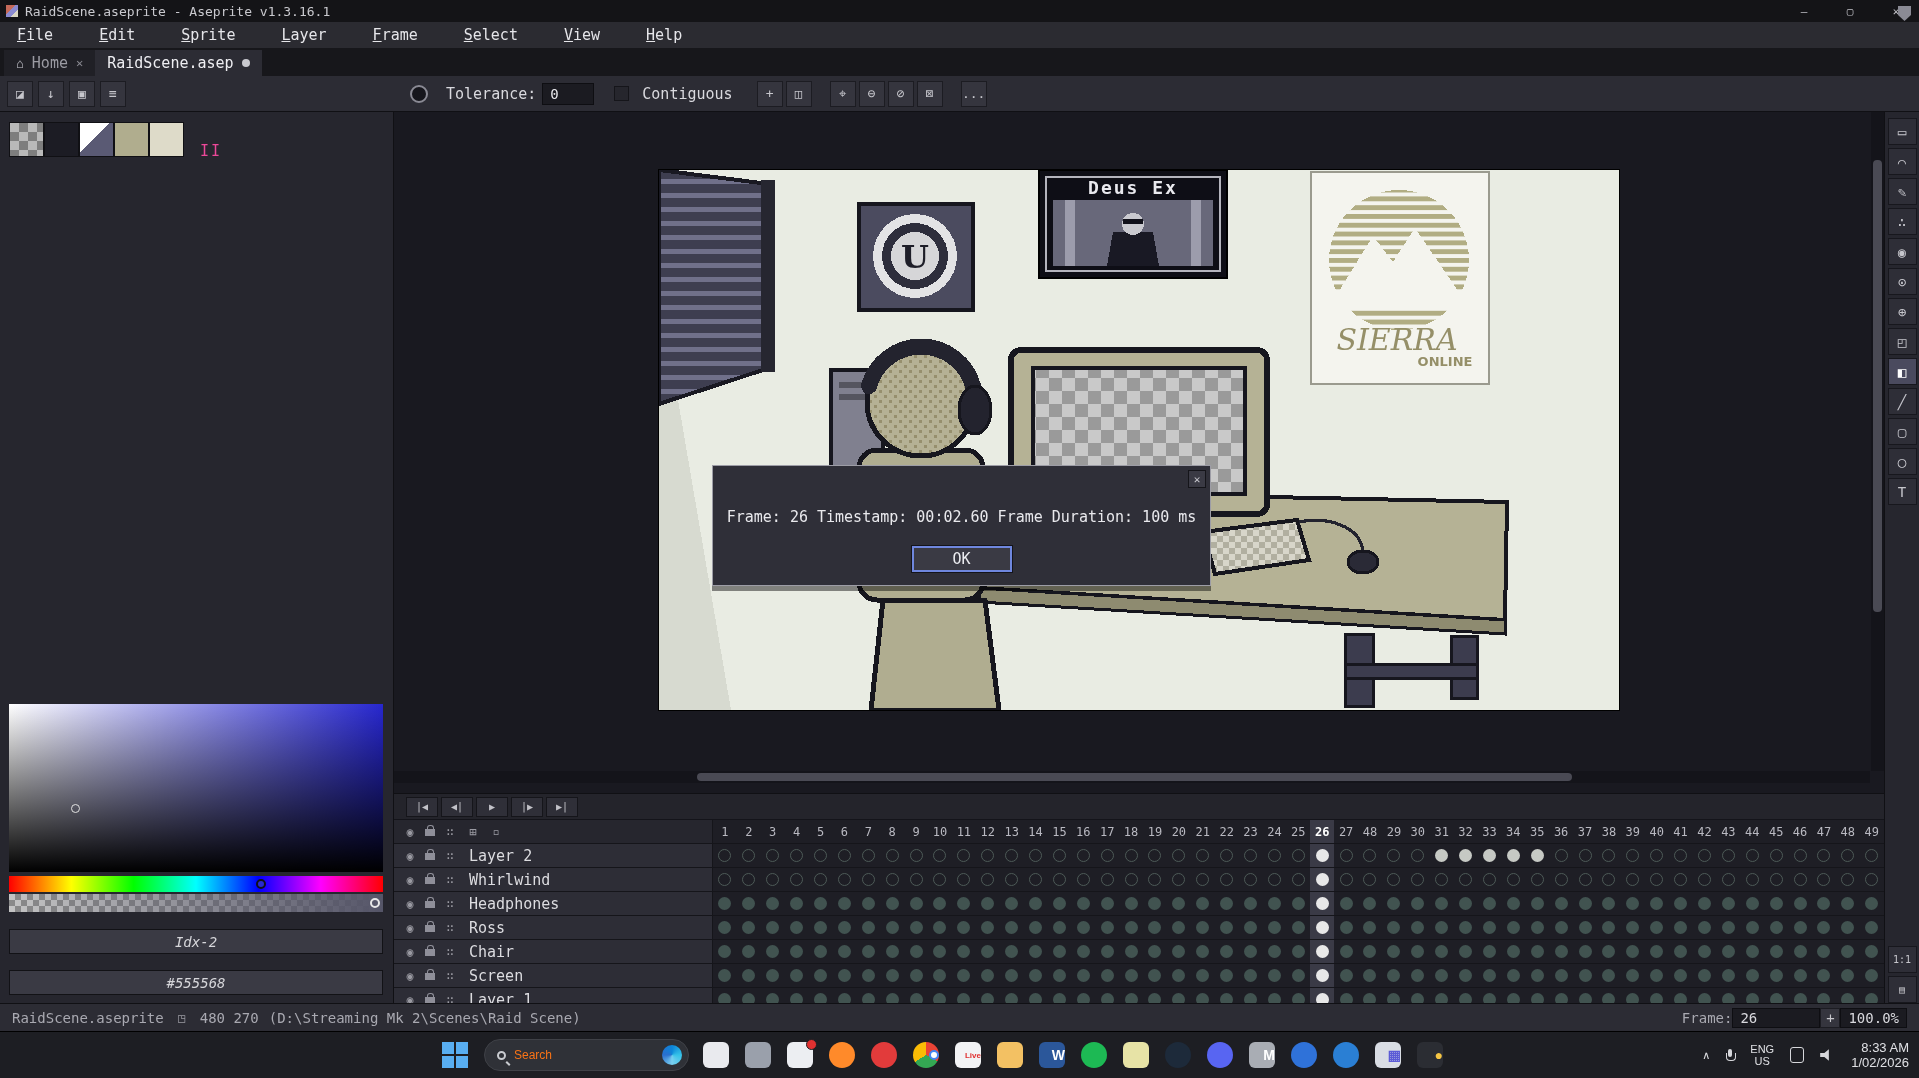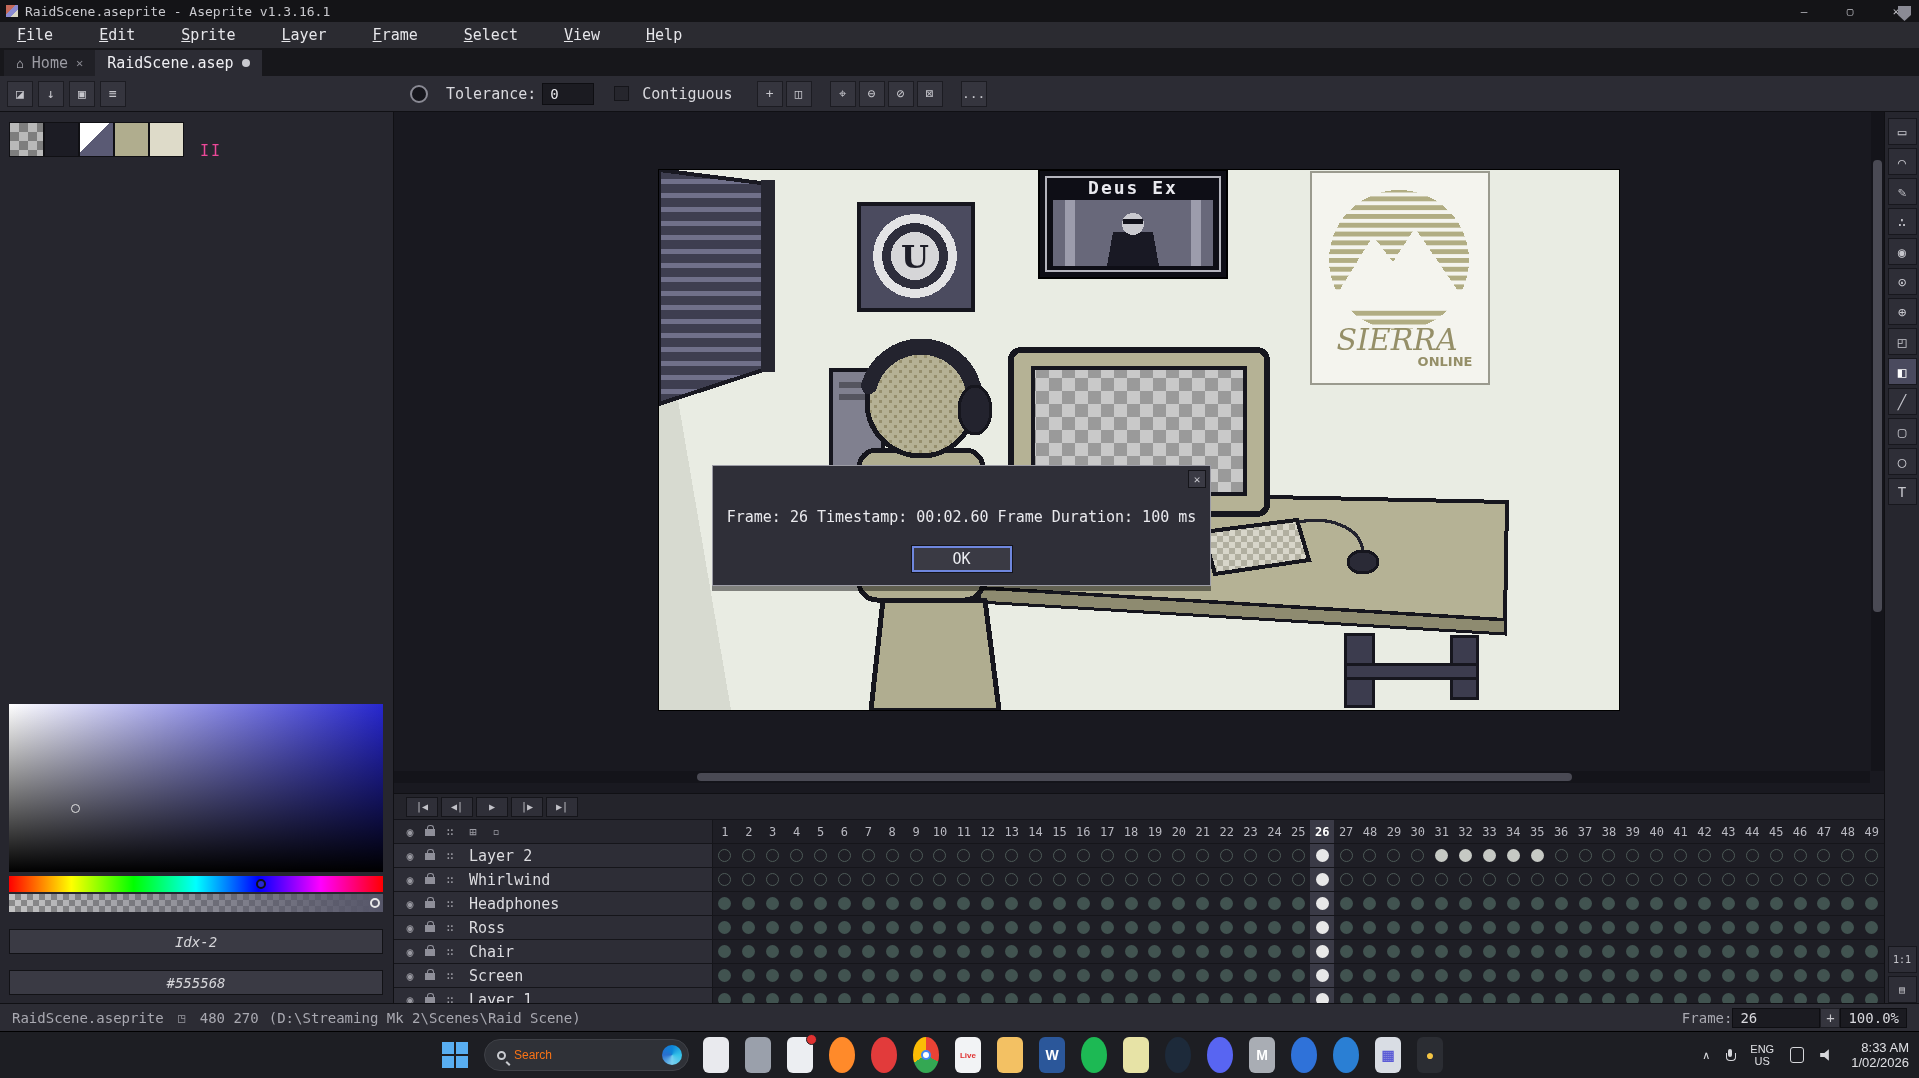--- a/index.html
+++ b/index.html
@@ -107,21 +107,21 @@
 .taskbar{position:absolute;left:0;top:1031px;right:0;height:47px;background:#1d1e23;border-top:1px solid #000;font-family:"Liberation Sans",sans-serif;}
 .tb-center{position:absolute;left:440px;top:0;height:100%;display:flex;align-items:center;gap:14px;}
 .start{width:30px;height:30px;display:grid;grid-template-columns:12px 12px;grid-template-rows:12px 12px;gap:2px;place-content:center;}
 .start span{background:#58aef2;}
 .search-pill{width:205px;height:32px;border-radius:16px;background:#2f3137;border:1px solid #3f4147;display:flex;align-items:center;padding:0 6px 0 12px;gap:8px;}
 .mag{width:9px;height:9px;border:2px solid #c9cbd0;border-radius:50%;position:relative;flex:none;}
 .mag::after{content:"";position:absolute;left:8px;top:8px;width:2px;height:5px;background:#c9cbd0;transform:rotate(-45deg);}
 .search-text{font-size:12px;color:#f97316;}
 .bing{width:20px;height:20px;border-radius:50%;background:conic-gradient(#0b84d8,#35c2e8,#7ad0f0,#2a6fd0,#0b84d8);margin-left:auto;}
 .tb-apps{display:flex;align-items:center;gap:16px;}
-.app{width:26px;height:36px;border-radius:6px;position:relative;display:flex;align-items:center;justify-content:center;}
+.app{width:26px;height:26px;border-radius:6px;position:relative;display:flex;align-items:center;justify-content:flex-end;}
 .app.circle{border-radius:50%;}
 .app-glyph{font-size:14px;font-weight:bold;color:#fff;}
 .app-label{font-size:8px;font-weight:bold;color:#e03131;}
 .badge{position:absolute;top:-3px;right:-4px;width:11px;height:11px;border-radius:50%;background:#e03131;border:1px solid #1d1e23;}
 .chrome-dot{width:10px;height:10px;border-radius:50%;background:#fff;border:2px solid #4285f4;}
 .tb-tray{position:absolute;right:10px;top:0;height:100%;display:flex;align-items:center;gap:16px;color:#dfe0e4;}
 .chev{font-size:11px;}
 .mic{width:8px;height:13px;position:relative;}
 .mic::before{content:"";position:absolute;left:2px;top:0;width:4px;height:8px;background:#d6d7db;border-radius:2px;}
 .mic::after{content:"";position:absolute;left:0;top:4px;width:8px;height:7px;border:1px solid #d6d7db;border-top:none;border-radius:0 0 4px 4px;}

